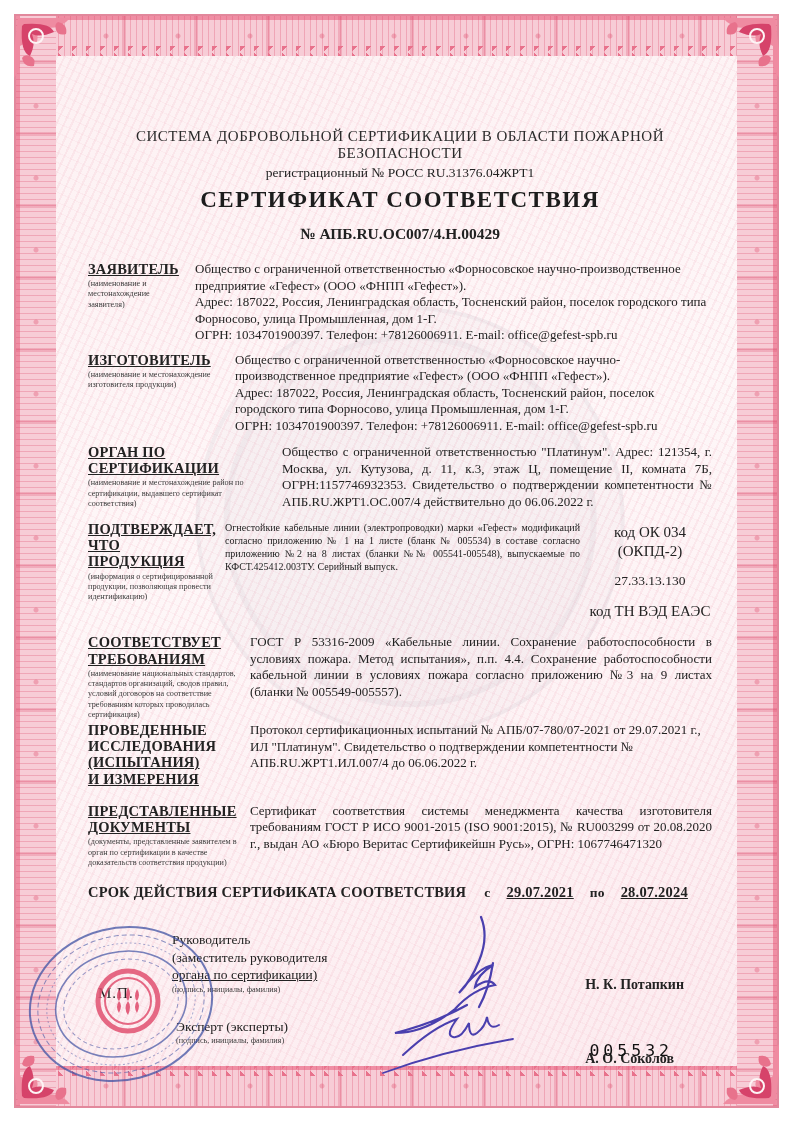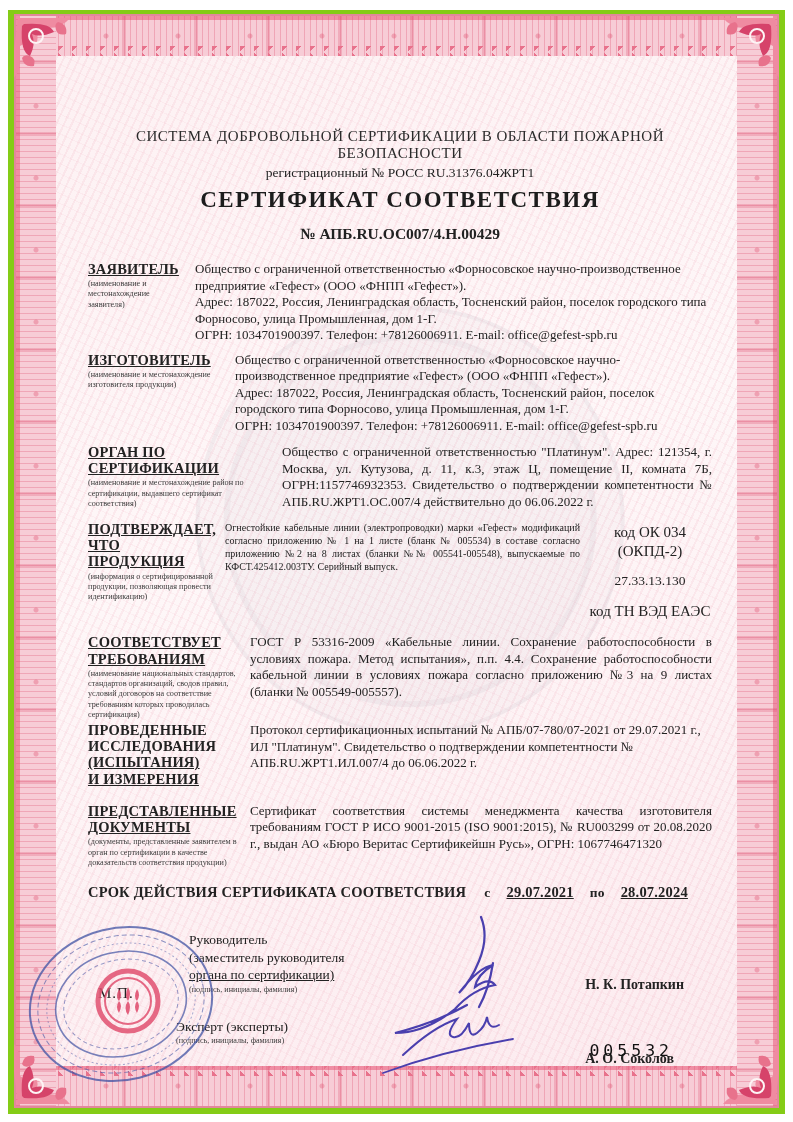--- a/index.html
+++ b/index.html
@@ -1,20 +1,20 @@
 <!DOCTYPE html>
 <html lang="ru"><head>
 <meta charset="utf-8">
 <style>
   html,body{margin:0;padding:0;background:#888;}
   .page{
     position:relative;
     width:793px;height:1122px;
     margin:0 auto;
-    background:#84cc16;
+    background:#ffffff;
     overflow:hidden;
     font-family:"Liberation Serif","DejaVu Serif",serif;
     color:#222;
   }
   
   .page::before{
     content:"";position:absolute;inset:0;
     background:
       linear-gradient(180deg,#ffffff 0 10px,transparent 10px),
       linear-gradient(0deg,#ffffff 0 8px,transparent 8px),
@@ -97,21 +97,21 @@
   .prod-codes .c1{margin-top:2px;}
   .prod-codes .c2{margin-top:11px;font-size:13.5px;}
   .prod-codes .c3{margin-top:13px;}
   .validity{margin-top:16px;font-size:14.5px;font-weight:bold;letter-spacing:.2px;white-space:nowrap;}
   .validity .sm{font-weight:bold;font-size:13.5px;}
   .validity .date{text-decoration:underline;padding:0 6px;}
   .validity .gap{display:inline-block;width:18px;}
   
   .sigblock{position:relative;margin-top:22px;height:160px;}
   .mp{position:absolute;left:10px;top:62px;font-size:15px;letter-spacing:1px;}
-  .roles{position:absolute;left:101px;top:8px;font-size:13.5px;line-height:1.3;}
+  .roles{position:absolute;left:84px;top:8px;font-size:13.5px;line-height:1.3;}
   .roles .u{text-decoration:underline;}
   .roles .note{font-size:8.2px;color:#3c3c3c;margin-top:1px;}
   .expert{position:absolute;left:88px;top:96px;font-size:13.5px;}
   .names{position:absolute;right:28px;top:0;text-align:left;font-size:14px;font-weight:bold;}
   .names .n1{margin-top:54px;}
   .names .n2{margin-top:58px;}
   .stamp{position:absolute;left:-72px;top:-14px;width:210px;height:190px;z-index:2;}
   .sigs{position:absolute;left:255px;top:-18px;width:240px;height:190px;z-index:3;}
   .serial{
     position:absolute;right:120px;bottom:62px;z-index:6;

